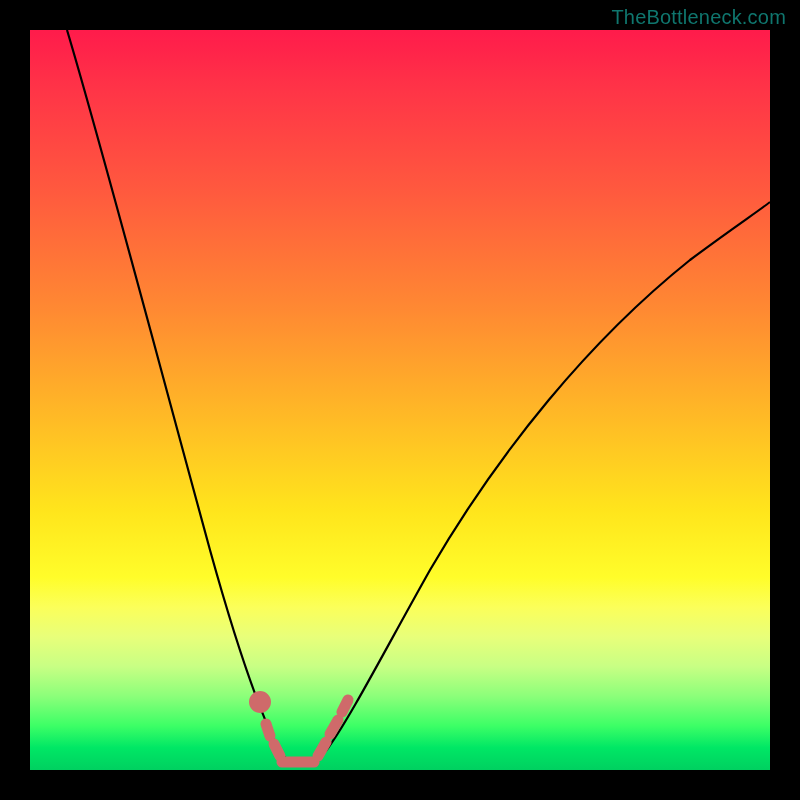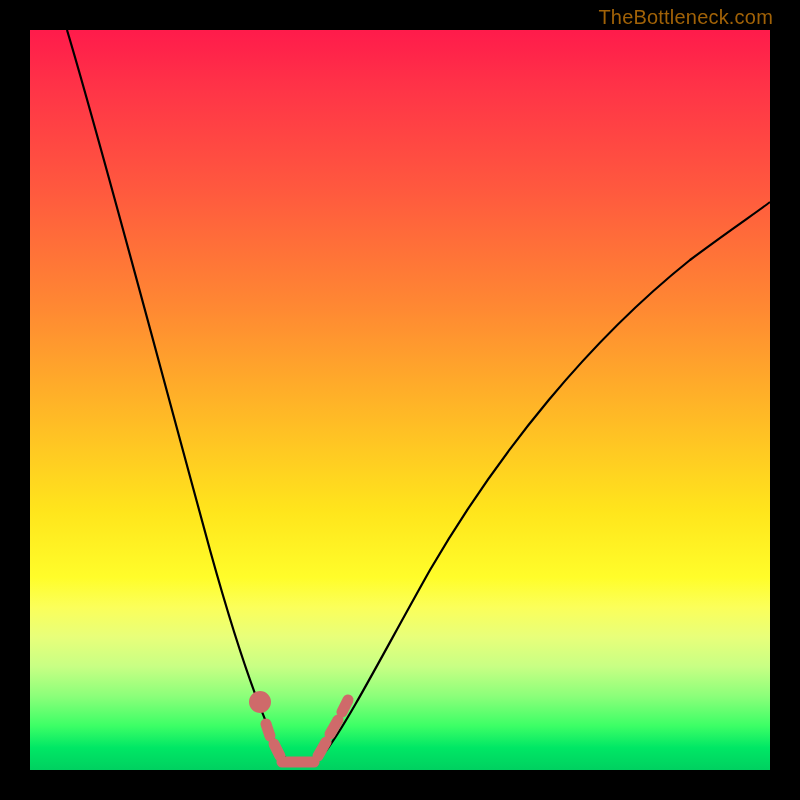--- a/index.html
+++ b/index.html
@@ -39,22 +39,22 @@
       #c8ff84 86%,
       #8cff7a 90%,
       #3dff66 94%,
       #00e765 97%,
       #00d060 100%
     );
   }
   .watermark {
     position: absolute;
     top: 6px;
-    right: 27px;
-    color: #a16207;
+    right: 14px;
+    color: #0f766e;
     font-size: 20px;
     font-weight: 500;
     letter-spacing: 0.2px;
     user-select: none;
   }
   svg.curve {
     position: absolute;
     left: 30px;
     top: 30px;
     width: 740px;

